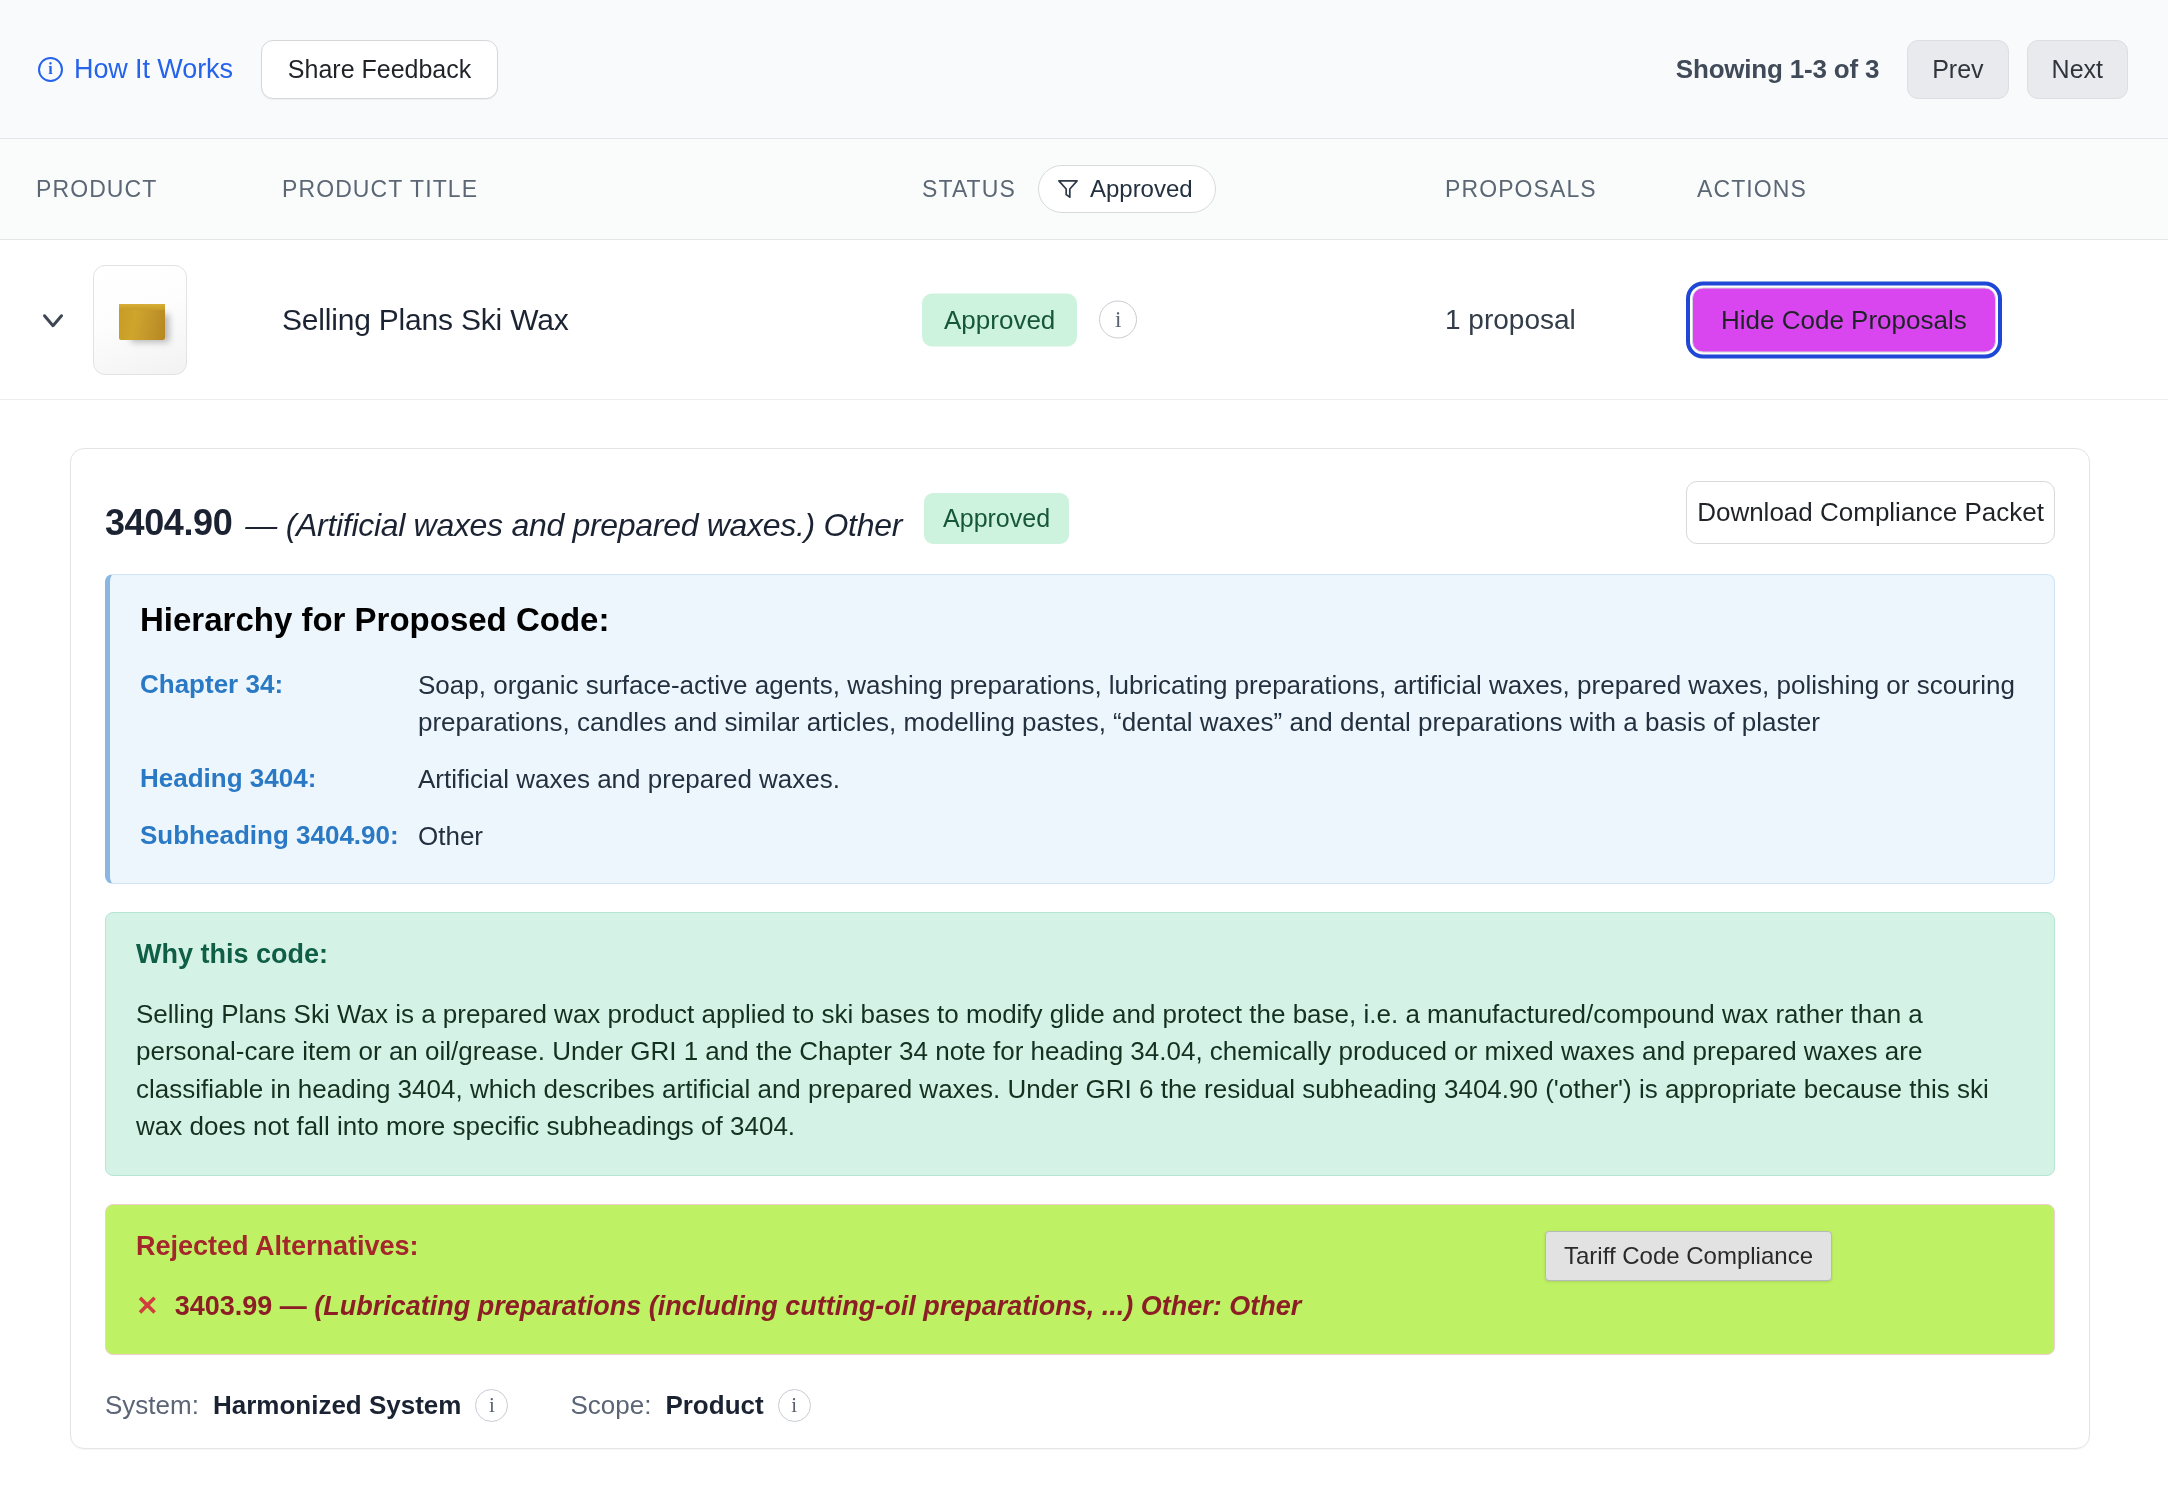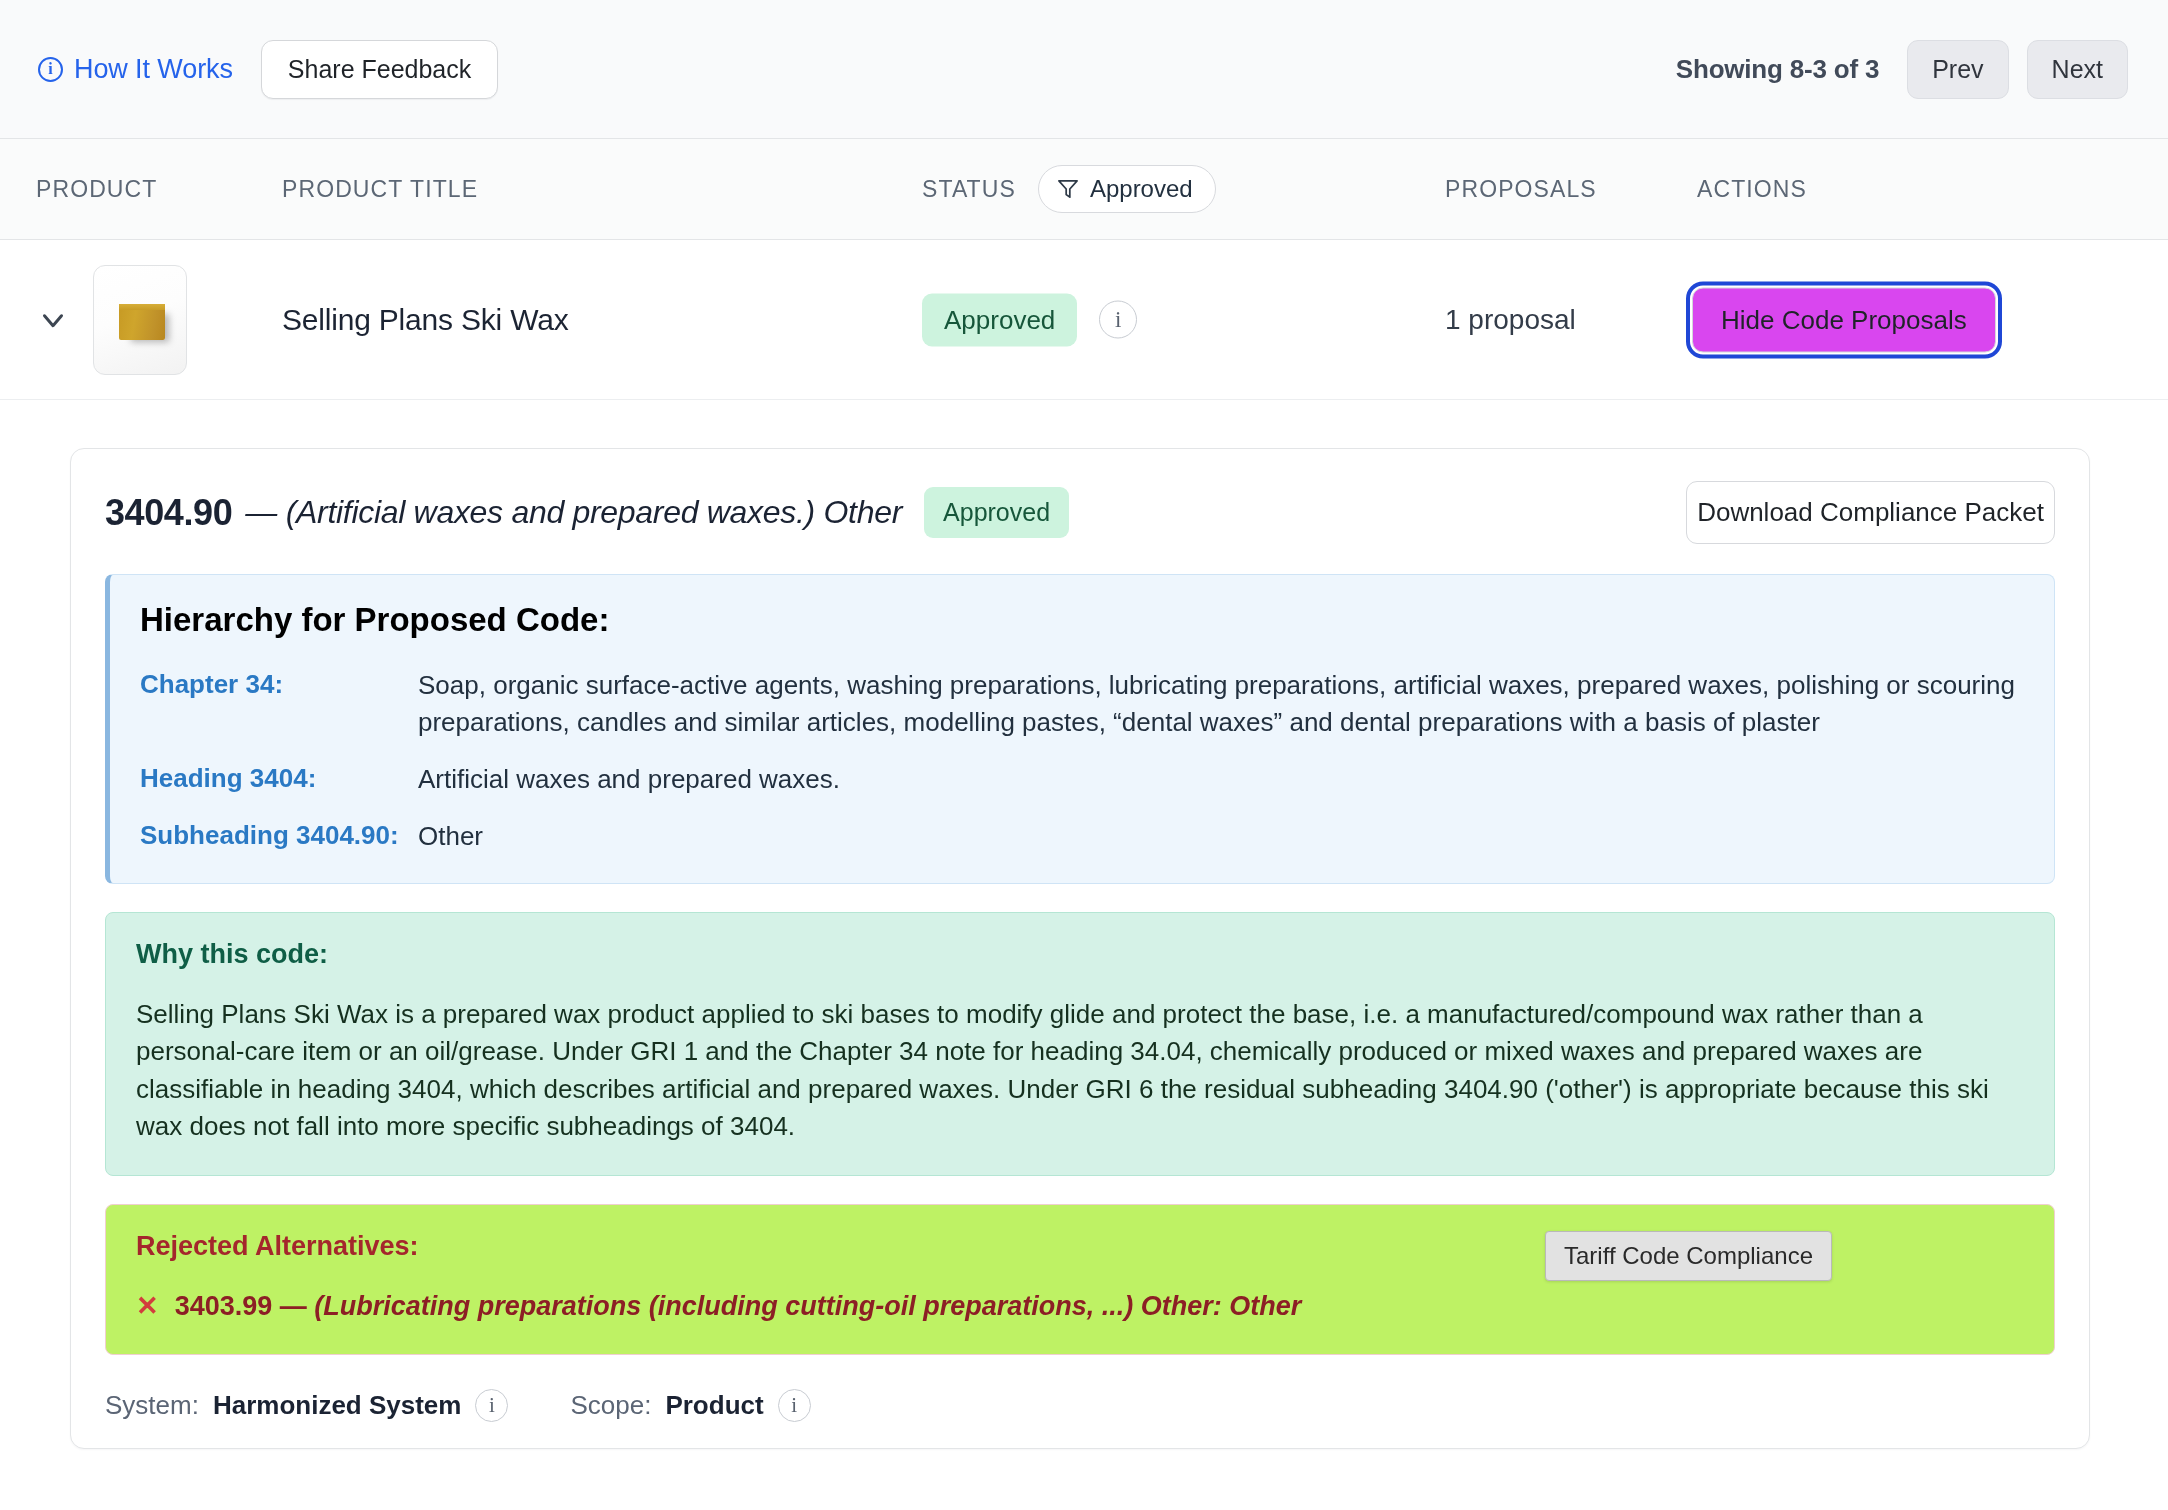--- a/index.html
+++ b/index.html
@@ -237,21 +237,21 @@
   .proposal-card {
     margin: 48px 78px 0 70px;
     border: 1px solid #e3e5e7;
     border-radius: 14px;
     background: #ffffff;
     padding: 32px 34px 26px 34px;
     box-shadow: 0 1px 2px rgba(16,24,40,.04);
   }
   .card-head {
     display: flex;
-    align-items: center;
+    align-items: flex-end;
     margin-bottom: 30px;
   }
   .hs-code {
     font-size: 36px;
     font-weight: 700;
     color: #1b2333;
     letter-spacing: -0.4px;
   }
   .hs-desc {
     font-size: 32px;
@@ -401,21 +401,21 @@
 <body>
 
 <div class="toolbar">
   <div class="how-it-works">
     <span class="info-circle">i</span>
     <span>How It Works</span>
   </div>
   <button class="btn share-feedback">Share Feedback</button>
 
   <div class="toolbar-right">
-    <span class="showing">Showing 8-3 of 3</span>
+    <span class="showing">Showing 1-3 of 3</span>
     <button class="pager-btn">Prev</button>
     <button class="pager-btn">Next</button>
   </div>
 </div>
 
 <div class="table-head">
   <div class="th th-product">PRODUCT</div>
   <div class="th th-title">PRODUCT TITLE</div>
   <div class="th th-status">
     <span>STATUS</span>

